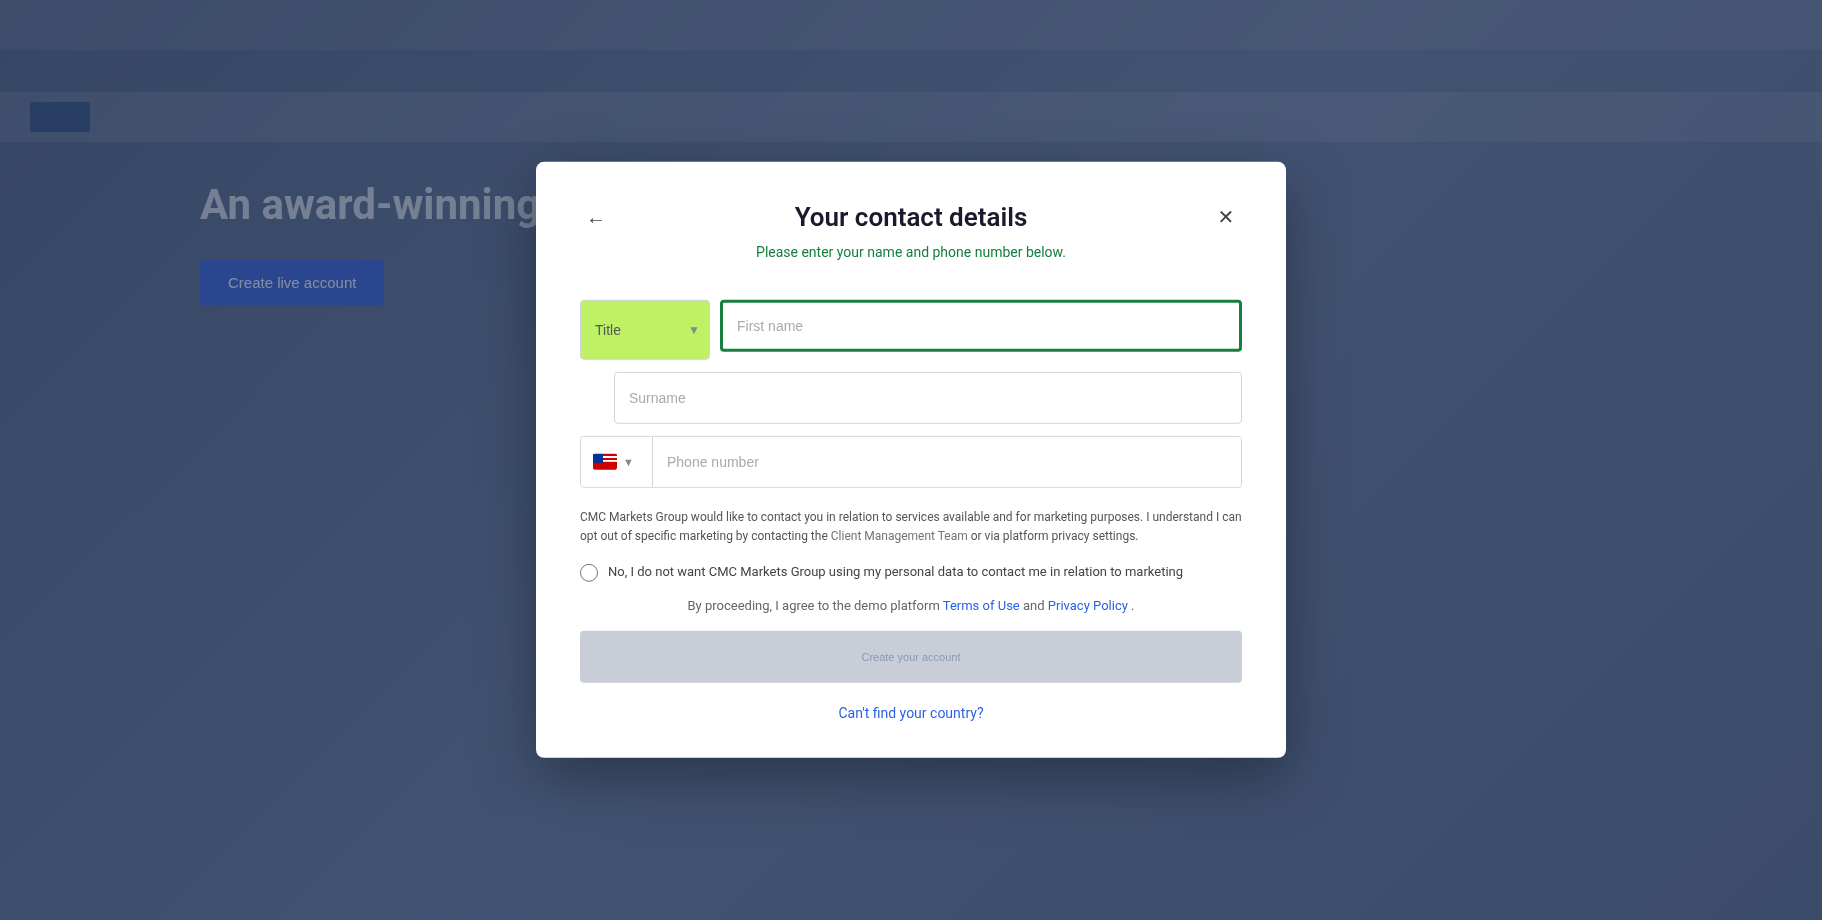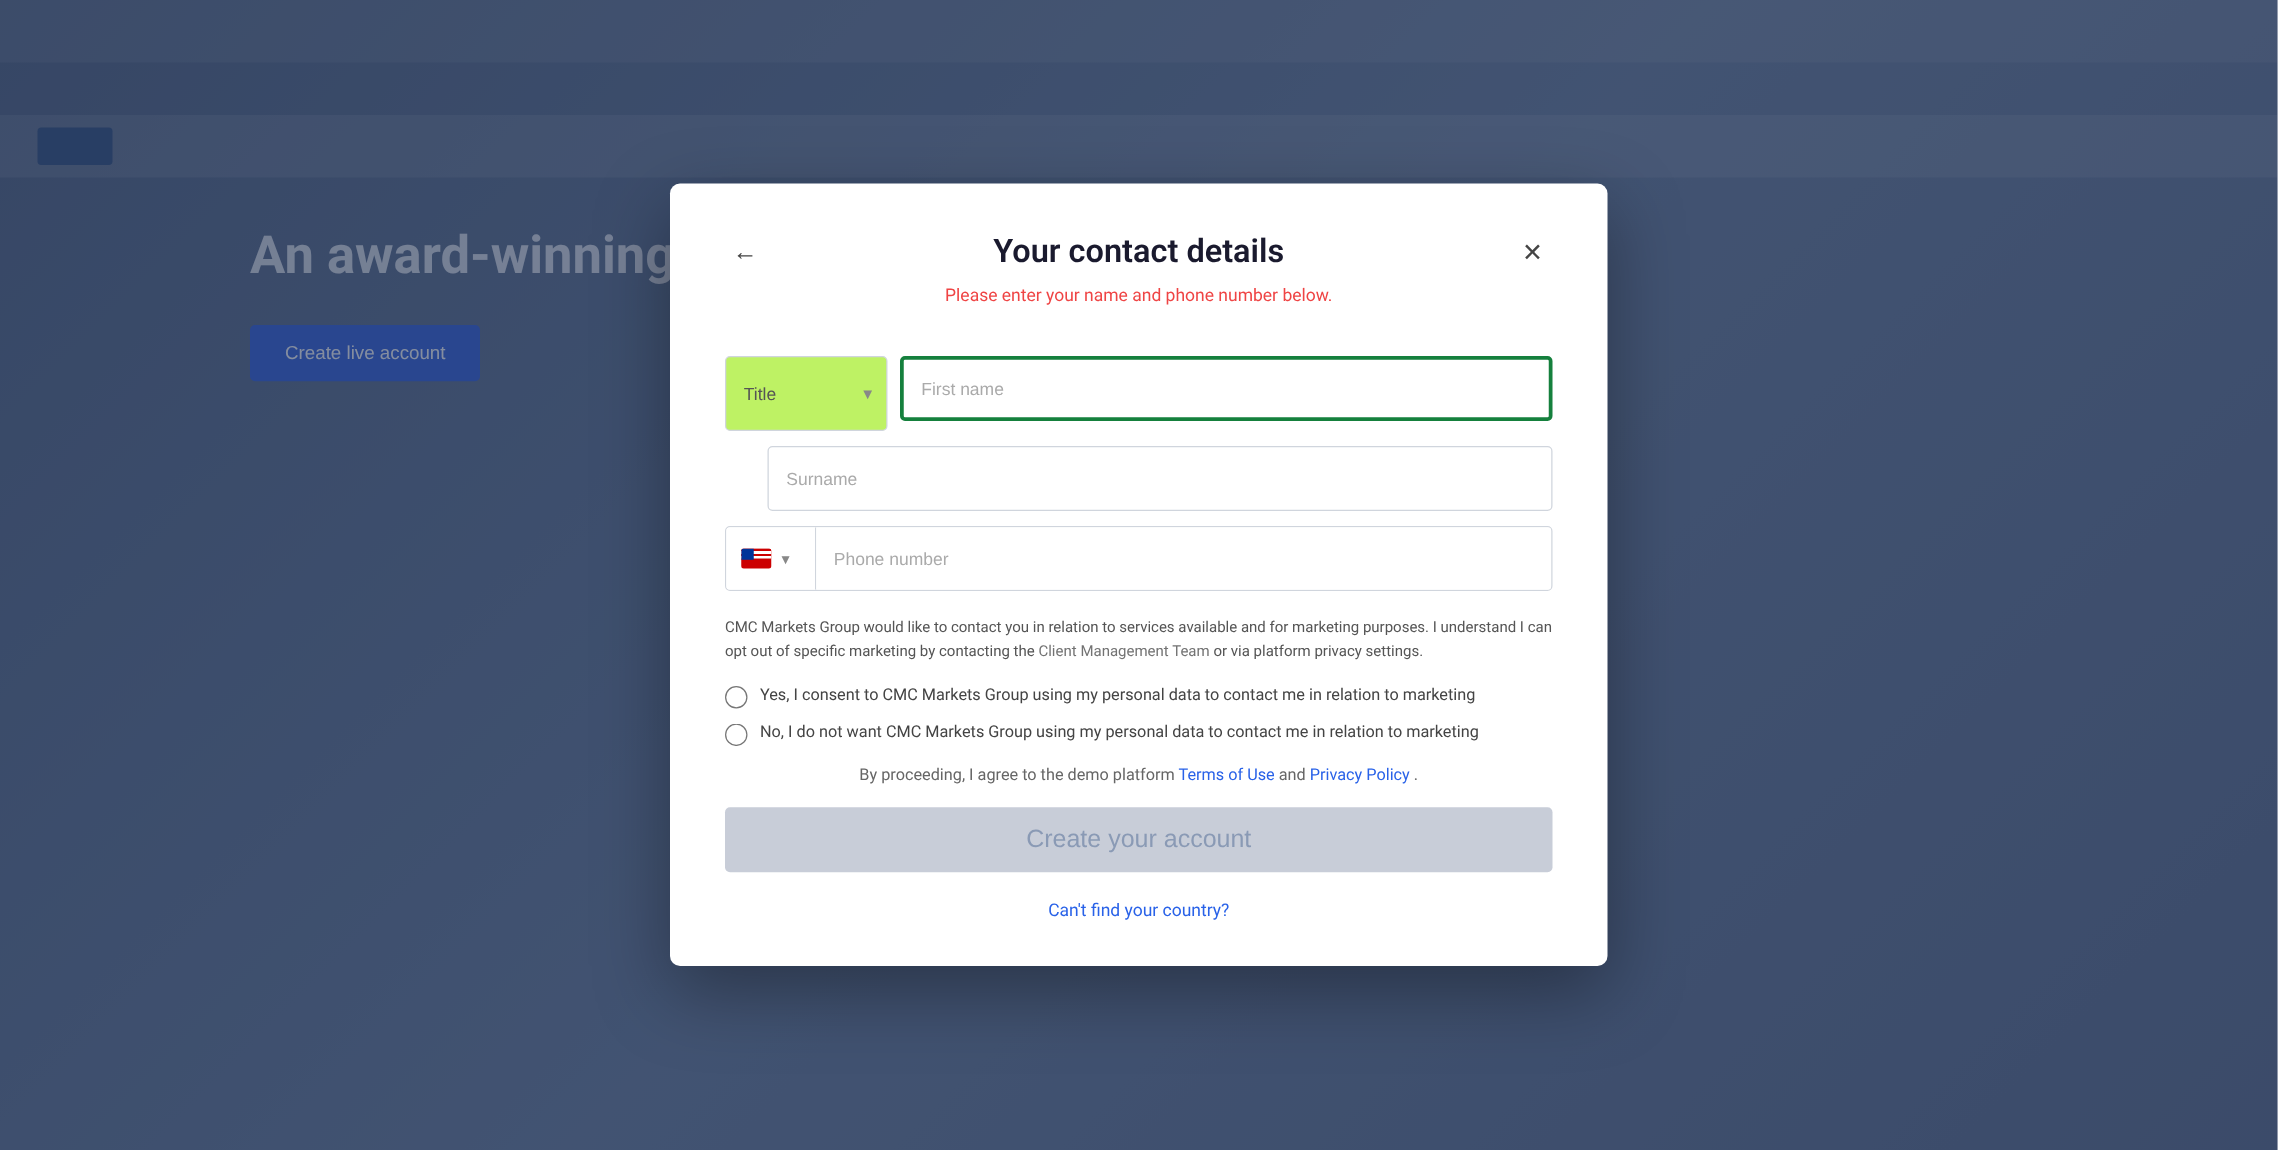--- a/index.html
+++ b/index.html
@@ -127,21 +127,21 @@
 
     .modal-title {
       font-size: 26px;
       font-weight: 600;
       color: #1a1a2e;
       text-align: center;
     }
 
     .modal-subtitle {
       text-align: center;
-      color: #ef4444;
+      color: #15803d;
       font-size: 14px;
       margin-bottom: 40px;
       margin-top: 8px;
     }
 
     
     .form-row {
       display: flex;
       gap: 10px;
       margin-bottom: 12px;
@@ -329,21 +329,21 @@
     }
 
     
     .create-btn {
       width: 100%;
       height: 52px;
       background: #c8cdd8;
       color: #8a9ab5;
       border: none;
       border-radius: 4px;
-      font-size: 20px;
+      font-size: 11px;
       font-weight: 500;
       cursor: not-allowed;
       margin-bottom: 20px;
     }
 
     
     .cant-find {
       text-align: center;
     }
 
@@ -414,24 +414,20 @@
   </div>
 
   
   <p class="consent-text">
     <span>CMC Markets Group would like to contact you in relation to services available and for marketing purposes. I understand I can opt out of specific marketing by contacting the</span>
     <a class="consent-link" href="#">Client Management Team</a>
     <span>or via platform privacy settings.</span>
   </p>
 
   
-  <label class="radio-option">
-    <input type="radio" name="consent" value="yes" style="">
-    <span class="radio-label">Yes, I consent to CMC Markets Group using my personal data to contact me in relation to marketing</span>
-  </label>
 
   
   <label class="radio-option">
     <input type="radio" name="consent" value="no" style="">
     <span class="radio-label">No, I do not want CMC Markets Group using my personal data to contact me in relation to marketing</span>
   </label>
 
   
   <p class="proceed-text">
     <span>By proceeding, I agree to the demo platform</span>

